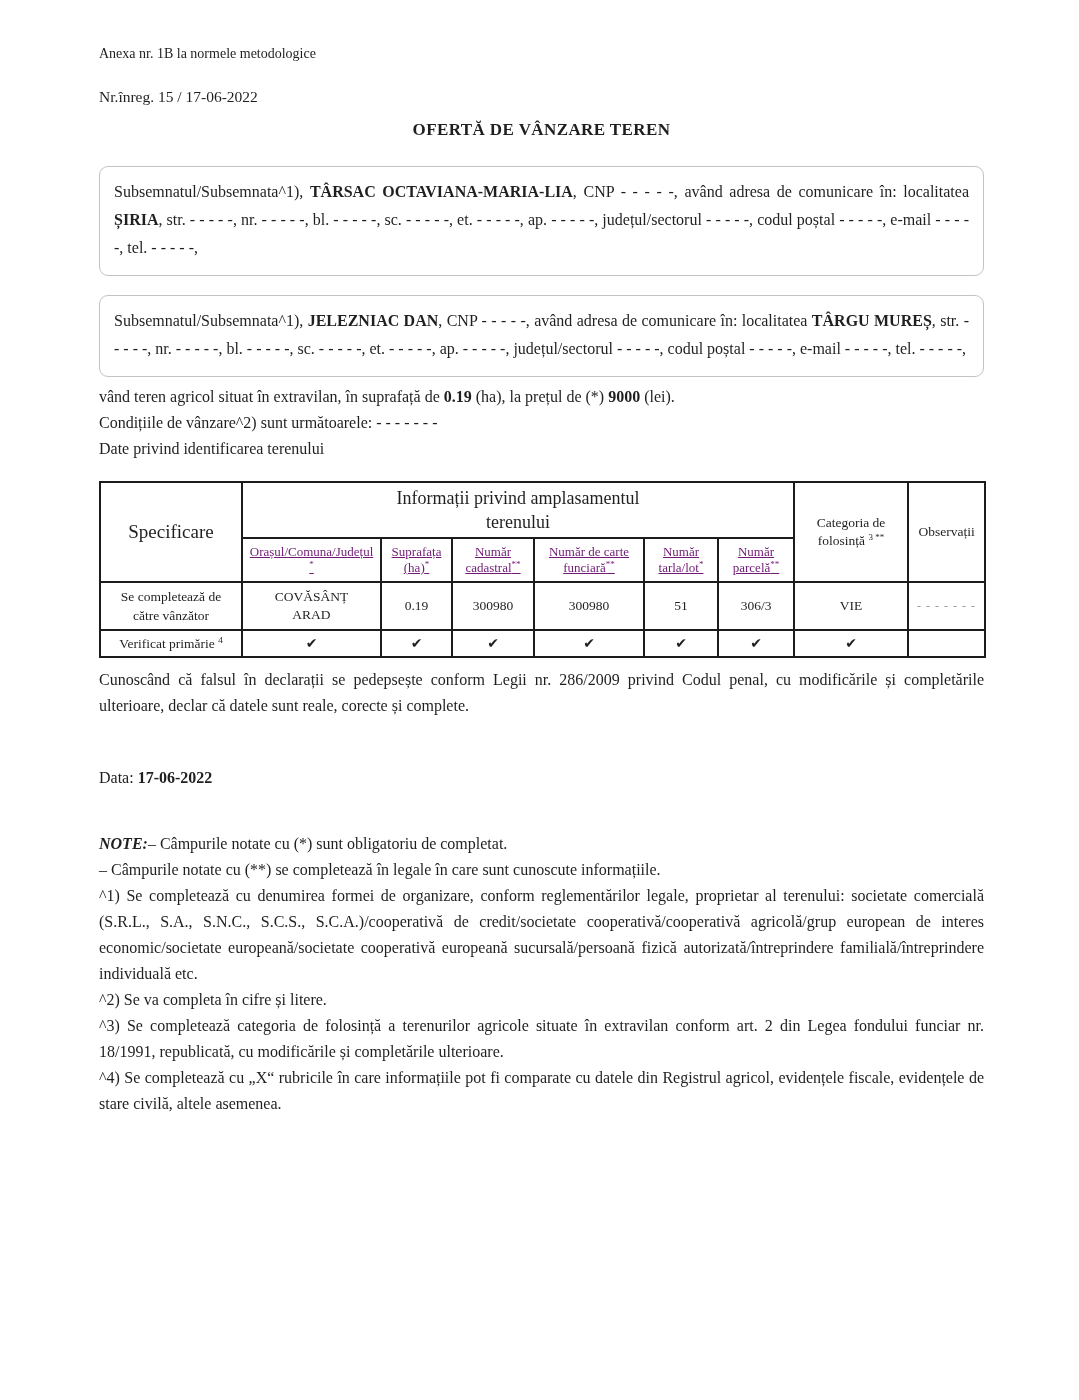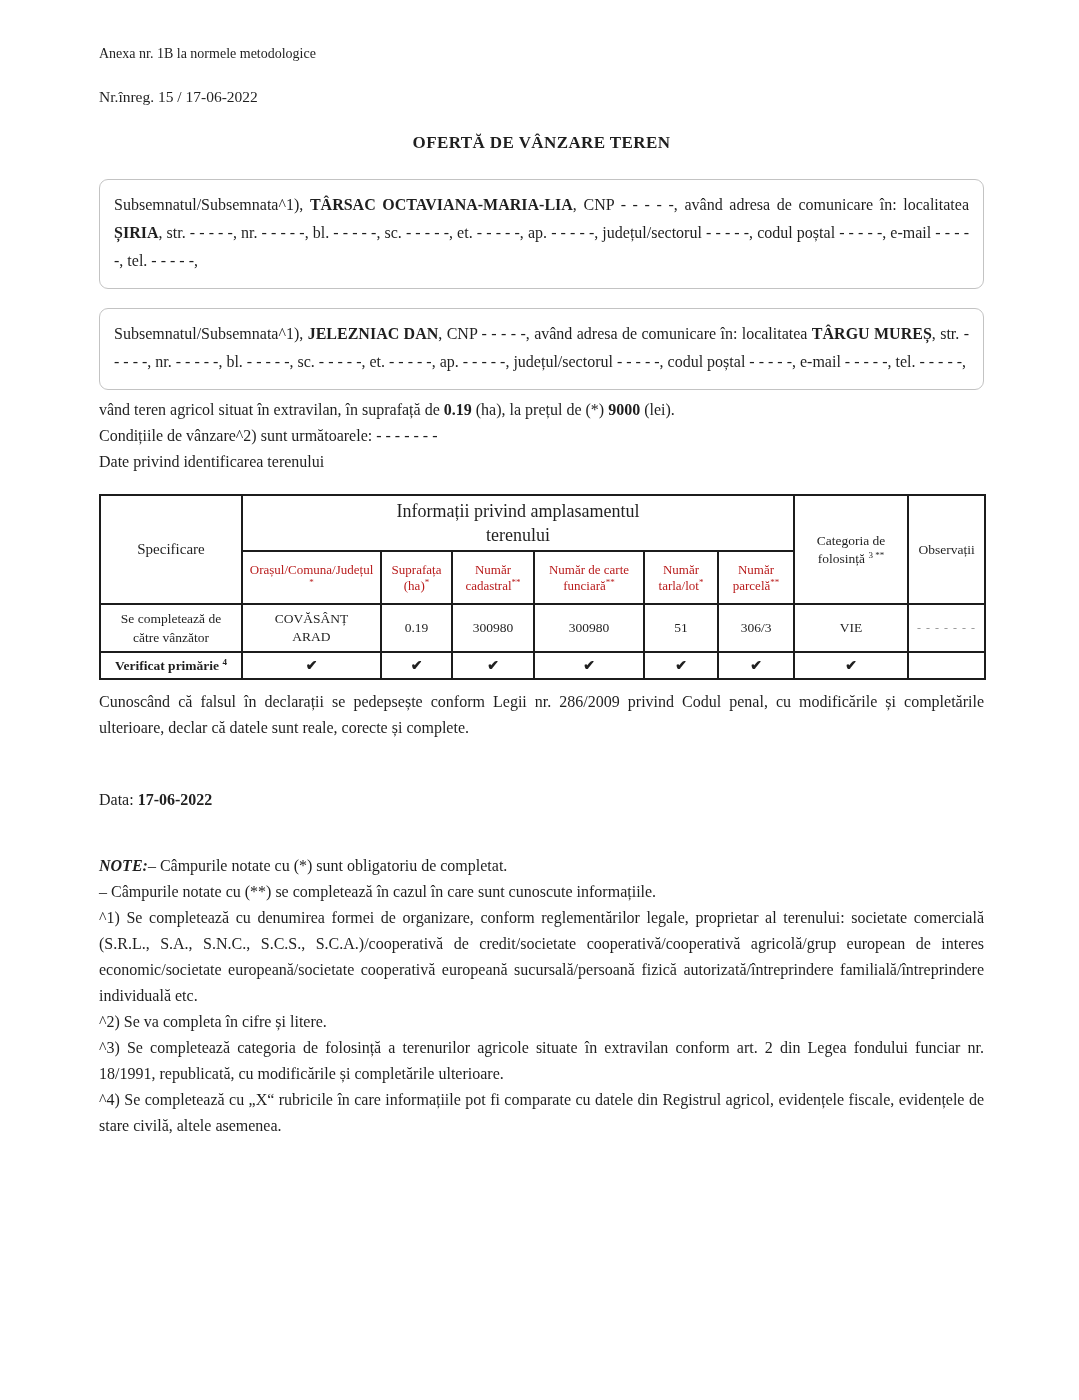--- a/index.html
+++ b/index.html
@@ -9,21 +9,21 @@
     height: 1400px;
     background: #ffffff;
     color: #1f1f1f;
     font-family: "Liberation Serif", "DejaVu Serif", serif;
     font-size: 16px;
     padding: 46px 95px 0 99px;
     position: relative;
   }
   .annex { font-size: 14px; }
   .reg-number { text-align: left; font-size: 15.5px; margin-top: 26px; }
-  .doc-title { text-align: center; font-weight: bold; font-size: 17px; letter-spacing: 0.4px; margin-top: 27px; }
+  .doc-title { text-align: center; font-weight: bold; font-size: 17px; letter-spacing: 0.4px; margin-top: 14px; }
   .party-box {
     border: 1px solid #c3c3c3;
     border-radius: 9px;
     padding: 11px 14px 13px 14px;
     margin-top: 26px;
     line-height: 28px;
     text-align: justify;
   }
   .party-box.second { margin-top: 19px; }
   .b { font-weight: bold; }
@@ -36,30 +36,30 @@
     table-layout: fixed;
     font-size: 13px;
   }
   table.land-table th, table.land-table td {
     border: 2px solid #1c1c1c;
     text-align: center;
     vertical-align: middle;
     padding: 3px 5px;
     font-weight: normal;
   }
-  .th-spec { font-weight: bold; font-size: 15px; margin-left: 8px; }
+  .th-spec { font-weight: bold; font-size: 19px; margin-left: 8px; }
   .th-group { font-weight: bold; font-size: 18px; height: 56px; }
   .th-group .gline { line-height: 24px; }
-  .th-sub { height: 53px; line-height: 16px; font-size: 13px; color: #b91c1c; }
+  .th-sub { height: 44px; line-height: 16px; font-size: 13px; color: #701a75; text-decoration: underline; }
   .th-cat { font-weight: bold; font-size: 13.5px; text-align: center; line-height: 18px; }
   .th-obs { font-weight: bold; font-size: 13.5px; }
   .row-label { text-align: justify; padding: 5px 8px; line-height: 19px; font-size: 13.5px; margin-left: 46px; }
   .cell-val { font-weight: bold; font-size: 13.5px; line-height: 18px; }
   tr.data-row-1 td { height: 48px; }
-  tr.data-row-2 td { height: 24px; font-weight: bold; }
+  tr.data-row-2 td { height: 24px; }
   .check { font-weight: bold; font-size: 14px; }
   .dashes { color: #979797; letter-spacing: 1px; font-size: 12px; }
   sup { font-size: 9px; vertical-align: super; line-height: 0; }
   .declaration { margin-top: 9px; line-height: 26px; text-align: justify; }
   .date-line { margin-top: 50px; }
   .notes { margin-top: 44px; line-height: 26px; }
   .notes p { margin: 0; text-align: justify; }
   .note-label { font-weight: bold; font-style: italic; }
 </style>
 </head>
@@ -167,20 +167,20 @@
     </table>
 
   <p class="declaration">Cunoscând că falsul în declarații se pedepsește conform Legii nr. 286/2009 privind Codul penal, cu modificările și completările ulterioare, declar că datele sunt reale, corecte și complete.</p>
 
   <div class="date-line">
     <span>Data: </span><span class="b">17-06-2022</span>
   </div>
 
   <div class="notes">
     <p><span class="note-label">NOTE:</span><span>– Câmpurile notate cu (*) sunt obligatoriu de completat.</span></p>
-    <p>– Câmpurile notate cu (**) se completează în cazul în care sunt cunoscute informațiile.</p>
+    <p>– Câmpurile notate cu (**) se completează în legale în care sunt cunoscute informațiile.</p>
     <p>^1) Se completează cu denumirea formei de organizare, conform reglementărilor legale, proprietar al terenului: societate comercială (S.R.L., S.A., S.N.C., S.C.S., S.C.A.)/cooperativă de credit/societate cooperativă/cooperativă agricolă/grup european de interes economic/societate europeană/societate cooperativă europeană sucursală/persoană fizică autorizată/întreprindere familială/întreprindere individuală etc.</p>
     <p>^2) Se va completa în cifre și litere.</p>
     <p>^3) Se completează categoria de folosință a terenurilor agricole situate în extravilan conform art. 2 din Legea fondului funciar nr. 18/1991, republicată, cu modificările și completările ulterioare.</p>
     <p>^4) Se completează cu „X“ rubricile în care informațiile pot fi comparate cu datele din Registrul agricol, evidențele fiscale, evidențele de stare civilă, altele asemenea.</p>
   </div>
 
 </div>
 
 </body></html>

